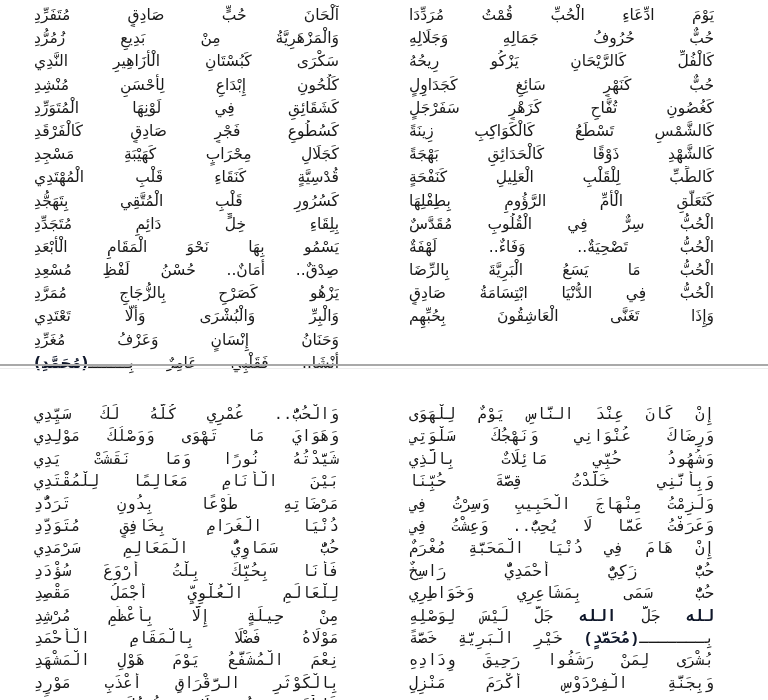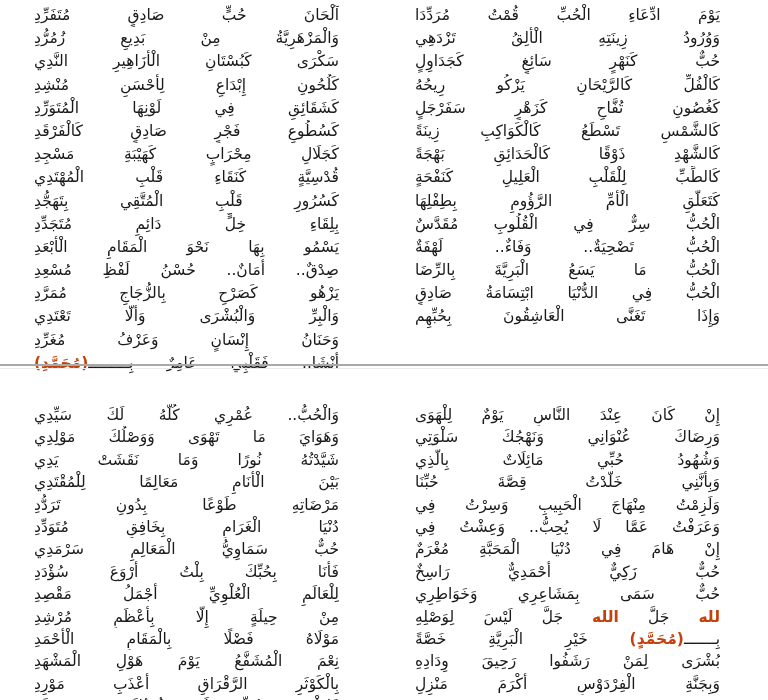--- a/index.html
+++ b/index.html
@@ -12,51 +12,51 @@
     }
     .block { position: absolute; left: 0; width: 768px; }
     .block.top { top: 4px; height: 358px; }
     .block.bottom { top: 404px; height: 296px; }
     .col {
       position: absolute;
       direction: rtl;
       text-align: justify;
       text-align-last: justify;
     }
-    .col.right { right: 48px; width: 305px; }
+    .col.right { right: 54px; width: 305px; }
     .col.left  { left: 34px; width: 305px; }
     .line {
       display: block;
       font-size: 15.5px;
       line-height: 23.2px;
       height: 23.2px;
       white-space: nowrap;
       overflow: hidden;
       letter-spacing: 0.3px;
     }
-    .block.bottom .line { line-height: 22.4px; height: 22.4px; }
-    .red { color: #c2410c; font-weight: bold; }
+    .block.bottom .line { line-height: 22.4px; height: 22.4px; font-family: Liberation Mono, monospace; }
+    .red { color: #0f172a; font-weight: bold; }
     .sep {
       position: absolute; left: 0; top: 364px; width: 768px; height: 0;
       border-top: 2px solid #a9a9a9;
     }
     .sep2 {
       position: absolute; left: 0; top: 368px; width: 768px; height: 0;
       border-top: 1px solid #ececec;
     }
   </style>
 </head>
 <body>
 
 <div class="block top">
   <div class="col right">
     <span class="line">يَوْمَ ادِّعَاءِ الْحُبِّ قُمْتُ مُرَدِّدَا</span>
-    <span class="line">وَوُرُودُ زِينَتِهِ الْأَلِقُ تَزْدَهِي</span>
+    <span class="line">حُبٌّ حُرُوفُ جَمَالِهِ وَجَلَالِهِ</span>
+    <span class="line">كَالْفُلِّ كَالرَّيْحَانِ يَزْكُو رِيحُهُ</span>
     <span class="line">حُبٌّ كَنَهْرٍ سَائِغٍ كَجَدَاوِلٍ</span>
-    <span class="line">كَالْفُلِّ كَالرَّيْحَانِ يَزْكُو رِيحُهُ</span>
     <span class="line">كَغُصُونِ تُفَّاحٍ كَزَهْرٍ سَفَرْجَلٍ</span>
     <span class="line">كَالشَّمْسِ تَسْطَعُ كَالْكَوَاكِبِ زِينَةً</span>
     <span class="line">كَالشَّهْدِ ذَوْقًا كَالْحَدَائِقِ بَهْجَةً</span>
     <span class="line">كَالطِّبِّ لِلْقَلْبِ الْعَلِيلِ كَنَفْحَةٍ</span>
     <span class="line">كَتَعَلُّقِ الْأُمِّ الرَّؤُومِ بِطِفْلِهَا</span>
     <span class="line">الْحُبُّ سِرٌّ فِي الْقُلُوبِ مُقَدَّسٌ</span>
     <span class="line">الْحُبُّ تَضْحِيَةٌ.. وَفَاءٌ.. لَهْفَةٌ</span>
     <span class="line">الْحُبُّ مَا يَسَعُ الْبَرِيَّةَ بِالرِّضَا</span>
     <span class="line">الْحُبُّ فِي الدُّنْيَا ابْتِسَامَةُ صَادِقٍ</span>
     <span class="line">وَإِذَا تَغَنَّى الْعَاشِقُونَ بِحُبِّهِم</span>

